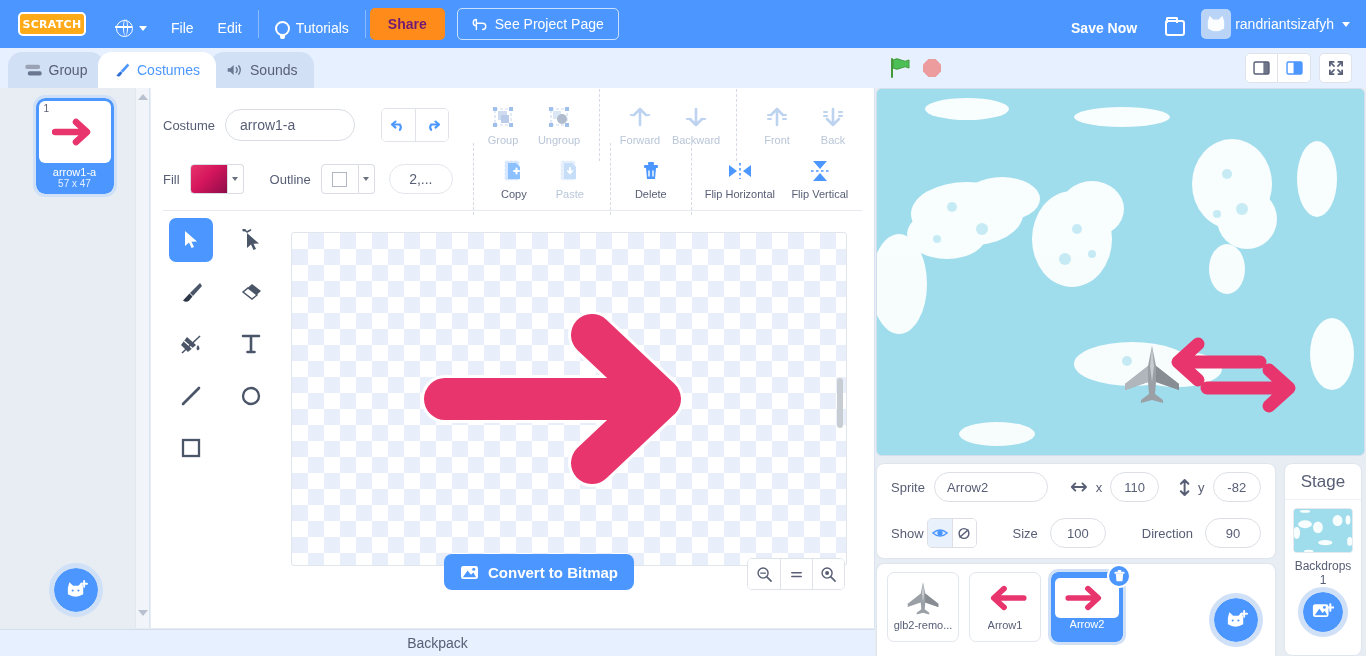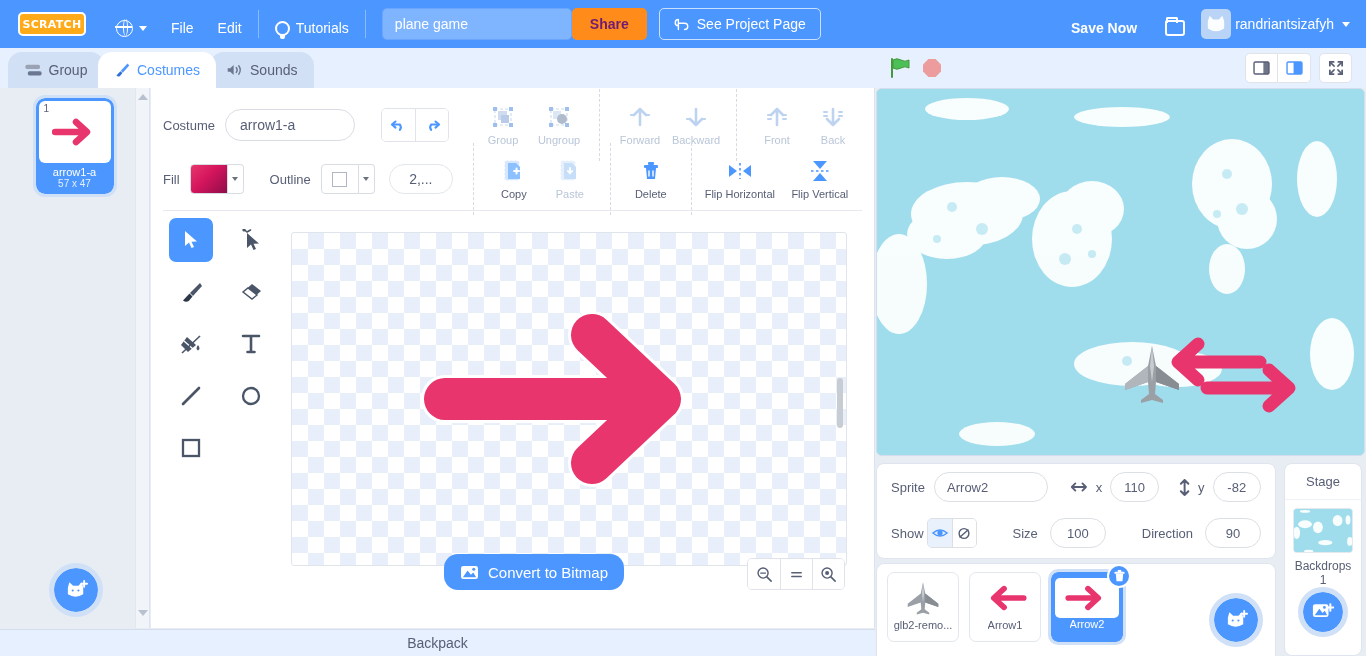--- a/index.html
+++ b/index.html
@@ -168,22 +168,22 @@
       linear-gradient(45deg, #e8eefa 25%, transparent 25%, transparent 75%, #e8eefa 75%),
       linear-gradient(45deg, #e8eefa 25%, transparent 25%, transparent 75%, #e8eefa 75%);
     background-size: 32px 32px;
     background-position: 0 0, 16px 16px;
   }
   .canvas-hscroll { position:absolute; left:200px; bottom:3px; width:125px; height:6px; background:#c8cdd4; border-radius:3px; }
   .canvas-vscroll { position:absolute; right:3px; top:145px; width:6px; height:50px; background:#c8cdd4; border-radius:3px; }
 
   .bitmap-btn {
     position:absolute; left:293px; bottom:38px; height:36px; background:#4c97ff;
-    color:#fff; border-radius:14px; display:flex; align-items:center; gap:9px;
-    padding:0 16px; font-size:15px; font-weight:normal; cursor:pointer;
+    color:#fff; border-radius:8px; display:flex; align-items:center; gap:9px;
+    padding:0 16px; font-size:15px; font-weight:bold; cursor:pointer;
   }
   .zoom-group {
     position:absolute; right:29px; bottom:38px; display:flex;
     border:1px solid #e0e4ea; border-radius:5px; overflow:hidden;
   }
   .zoom-btn { width:32px;height:30px;background:#fff;display:flex;align-items:center;justify-content:center;cursor:pointer;color:#575e75;font-size:15px;}
   .zoom-btn + .zoom-btn { border-left:1px solid #e0e4ea; }
 
   
   .backpack {
@@ -255,21 +255,21 @@
     display:flex;align-items:center;justify-content:center;cursor:pointer; z-index:5;
   }
 
   .stage-col {
     position:absolute; left:1284px; top:463px; width:78px; height:193px;
     background:#fff; border-radius:8px; border:1px solid #dfe5ee;
     display:flex; flex-direction:column; align-items:center;
   }
   .stage-col-head {
     width:100%; height:36px; display:flex;align-items:center;justify-content:center;
-    font-size:13px; color:#575e75; border-bottom:1px solid #eef1f6;
+    font-size:17px; color:#575e75; border-bottom:1px solid #eef1f6;
   }
   .backdrop-thumb {
     width:60px;height:45px;border-radius:4px;margin-top:8px;overflow:hidden;position:relative;
     background:#9fddec; border:1px solid #e4e9f0;
   }
   .bd-label { font-size:12px; color:#575e75; margin-top:6px; }
   .bd-count { font-size:12px; color:#575e75; }
   .add-backdrop-btn {
     width:40px;height:40px;border-radius:50%;background:#4c97ff;outline:5px solid #cfe0f7;
     display:flex;align-items:center;justify-content:center;cursor:pointer;margin-top:5px;
@@ -289,21 +289,20 @@
     </div>
     <div class="mb-item">File</div>
     <div class="mb-item">Edit</div>
     <div class="mb-divider"></div>
     <div class="mb-item">
       <span class="bulb"></span>
       <span>Tutorials</span>
     </div>
     <div class="mb-divider"></div>
 
-    <input class="project-title" value="plane game" style="">
 
     <div class="share-btn">Share</div>
 
     <div class="seeproject-btn">
       <svg width="15" height="15" viewBox="0 0 24 24">
         <path d="M7 4 a5 5 0 1 0 0 10 M7 4 L7 20 M17 20 a5 5 0 1 0 0-10 L7 10" stroke="#fff" stroke-width="2.2" fill="none" stroke-linecap="round"></path>
       </svg>
       <span>See Project Page</span>
     </div>
 

